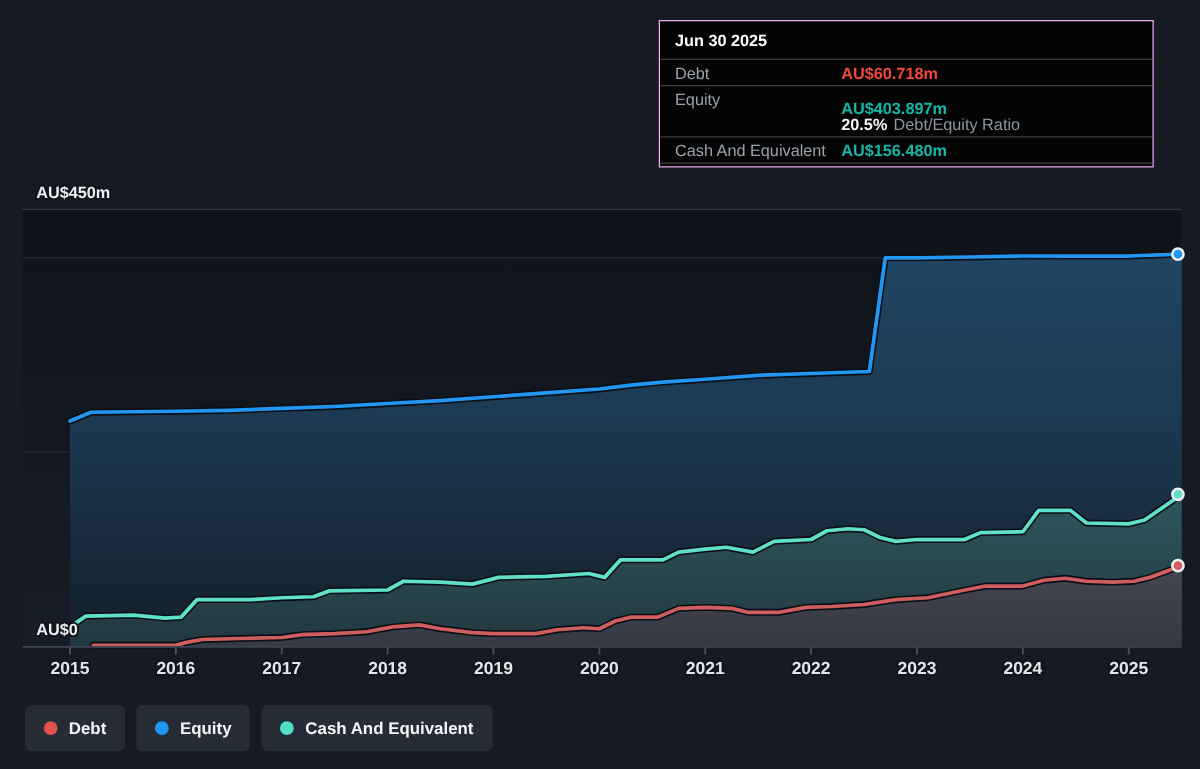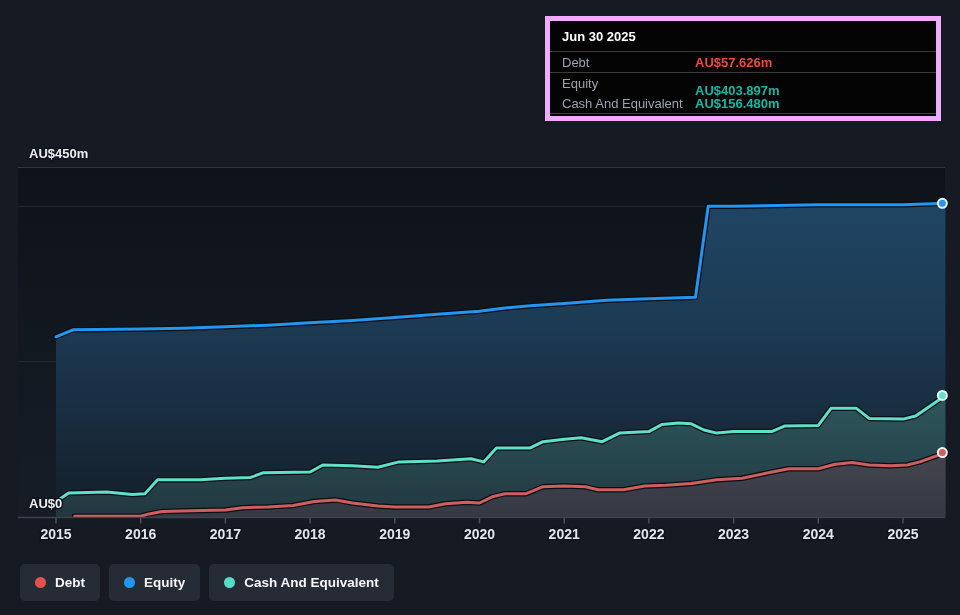--- a/index.html
+++ b/index.html
@@ -3,22 +3,22 @@
 <meta charset="utf-8">
 <style>
   html,body{margin:0;padding:0;}
   body{
     width:960px;height:615px;overflow:hidden;position:relative;
     background:#151a23;
     font-family:"Liberation Sans", sans-serif;
   }
   
   .tooltip{
-    position:absolute;left:545px;top:16px;width:396px;
-    background:#040404;border:5px solid #f0abfc;box-sizing:border-box;
+    position:absolute;left:527px;top:16px;width:396px;
+    background:#040404;border:1px solid #f0abfc;box-sizing:border-box;
     z-index:5;padding:0 0 2px 0;
   }
   .tt-title{
     padding:8px 12px 7px 12px;color:#ffffff;font-weight:bold;font-size:13px;
     border-bottom:1px solid #3c3c3c;
   }
   .tt-row{
     display:flex;align-items:center;height:20px;padding:0 12px;font-size:13px;
   }
   .tt-row .tt-label{width:133px;color:#9aa3ad;flex:0 0 auto;}
@@ -47,25 +47,30 @@
   .legend-dot{width:11px;height:11px;border-radius:50%;flex:0 0 auto;}
   .legend-label{color:#f4f6f8;font-size:13.5px;font-weight:bold;white-space:nowrap;}
 </style>
 </head>
 <body>
 
 <div class="tooltip">
   <div class="tt-title">Jun 30 2025</div>
   <div class="tt-row tt-sep">
     <span class="tt-label">Debt</span>
-    <span class="tt-value" style="color: rgb(242, 71, 60);">AU$57.626m</span>
+    <span class="tt-value" style="color: rgb(242, 71, 60);">AU$60.718m</span>
   </div>
   <div class="tt-row">
     <span class="tt-label">Equity</span>
     <span class="tt-value" style="color: #14b8a6; margin-top: 15px;">AU$403.897m</span>
+  </div>
+  <div class="tt-row tt-sep">
+    <span class="tt-label"></span>
+    <span class="tt-ratio-bold">20.5%</span>
+    <span class="tt-ratio-rest">Debt/Equity Ratio</span>
   </div>
   <div class="tt-row tt-sep">
     <span class="tt-label">Cash And Equivalent</span>
     <span class="tt-value" style="color: #14b8a6;">AU$156.480m</span>
   </div>
 </div>
 
 <svg class="chart-svg" width="960" height="420">
   <defs>
     <linearGradient id="gradBg" x1="0" y1="0" x2="0" y2="1">

